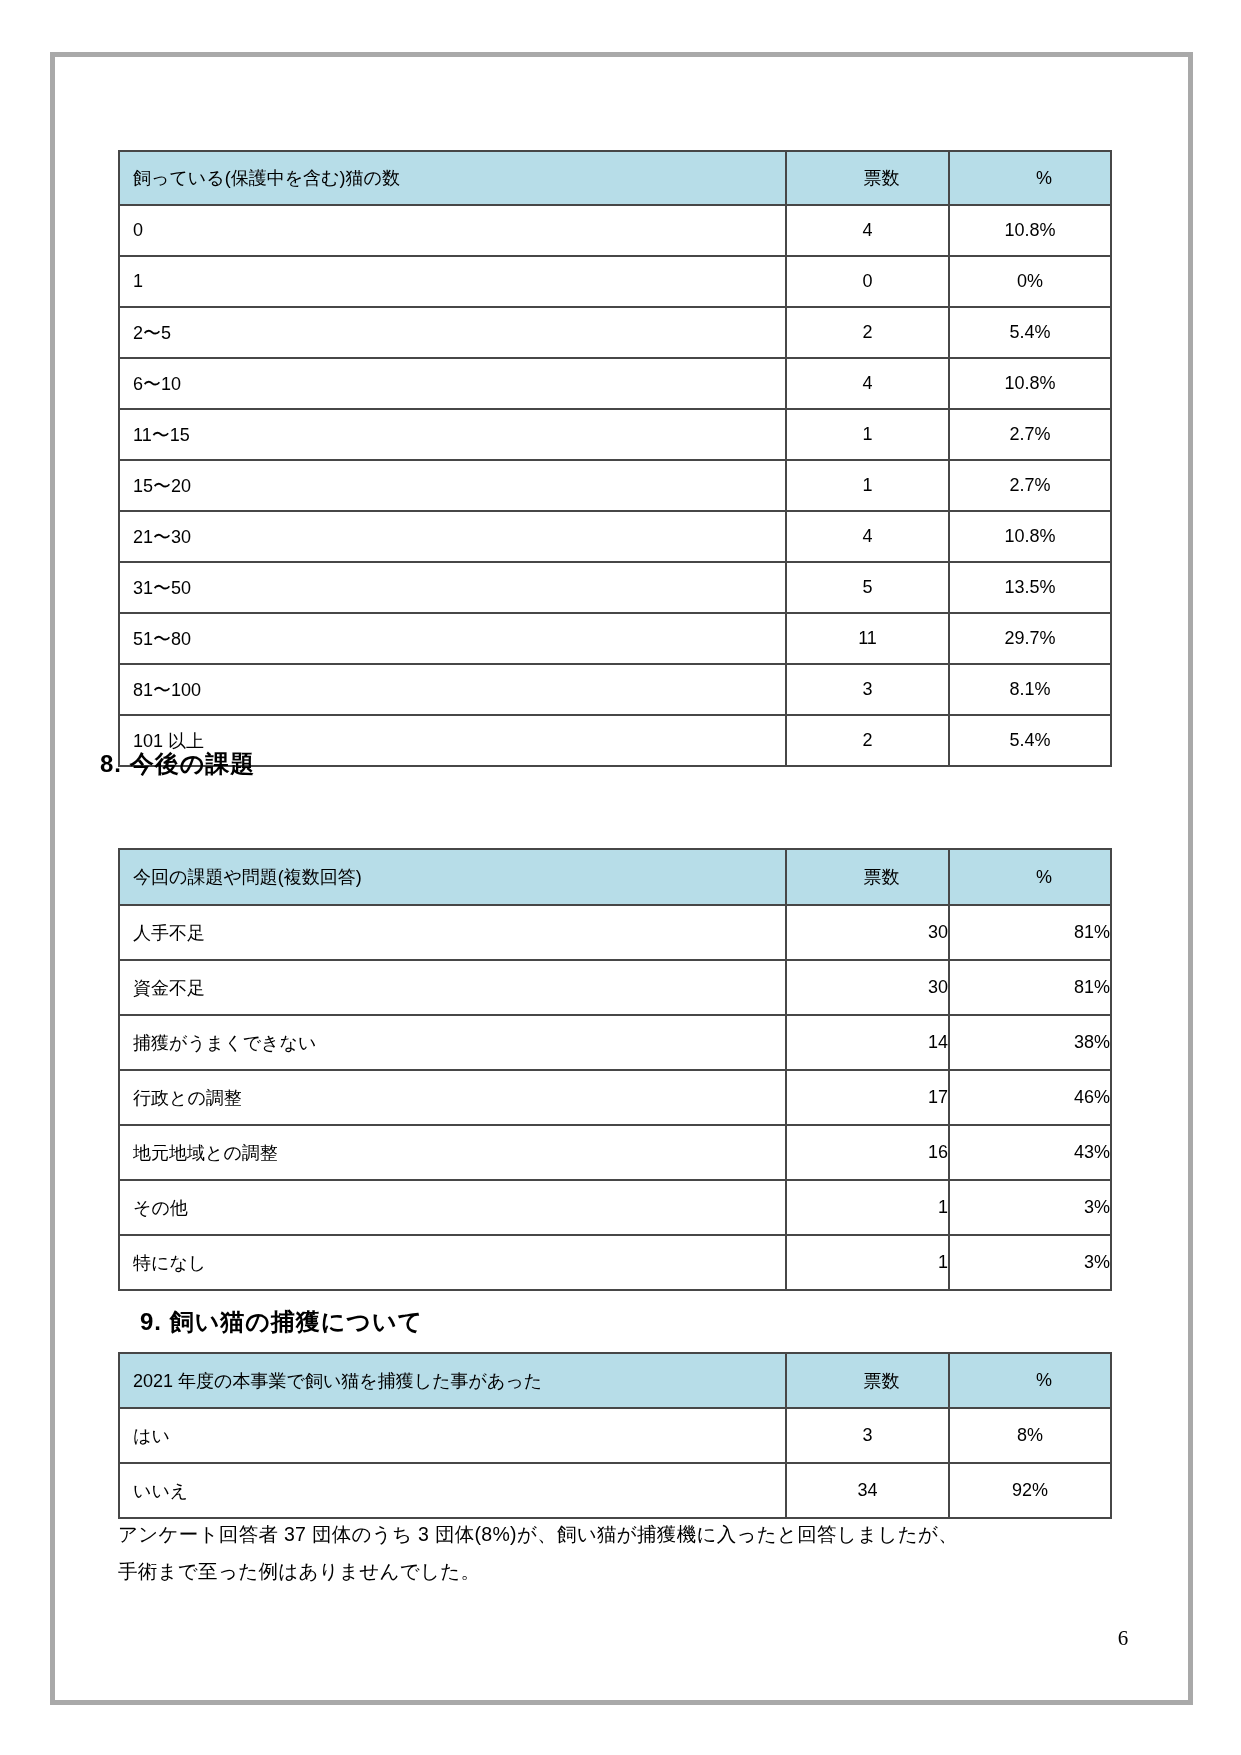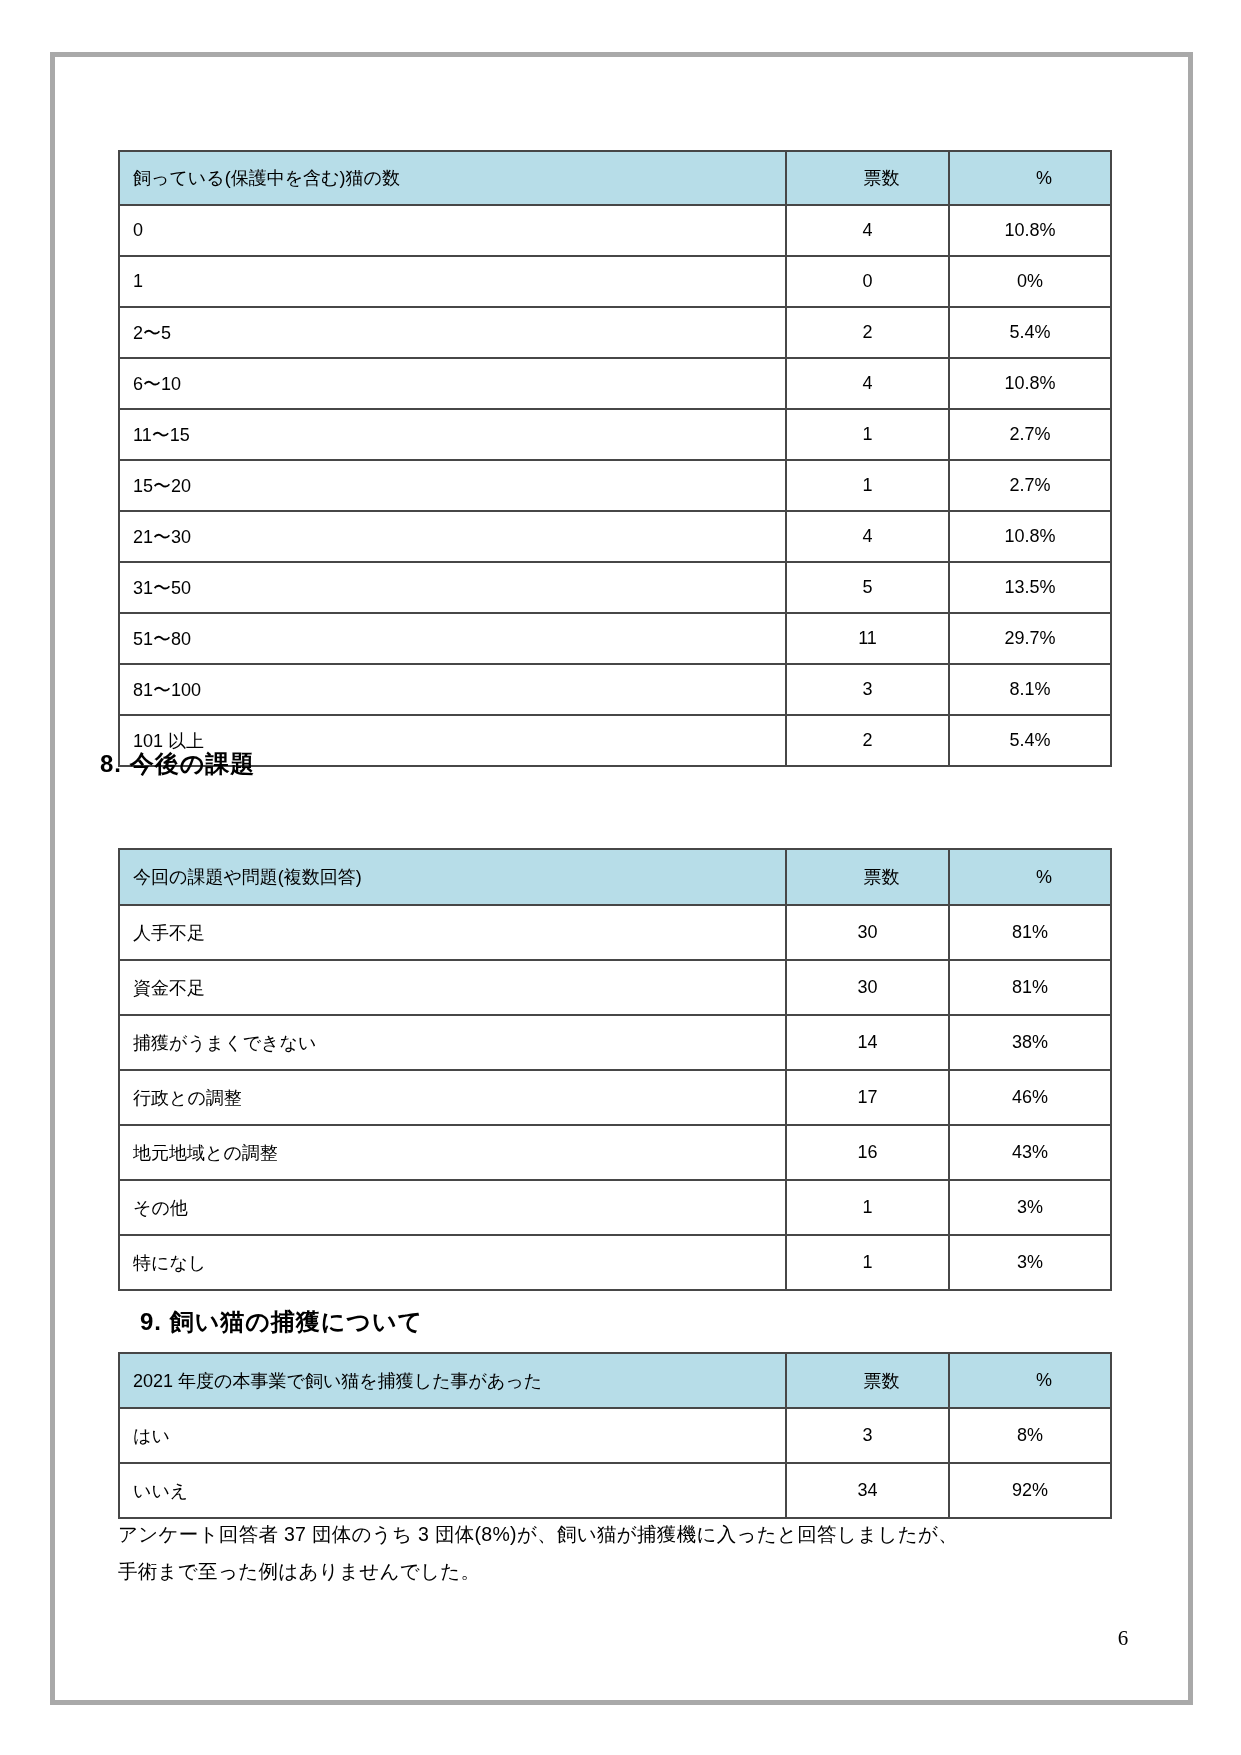--- a/index.html
+++ b/index.html
@@ -43,21 +43,21 @@
   .doc-table th.th-label,
   .doc-table td:first-child {
     text-align:left;
     padding-left:13px;
   }
   .t1 { left:118px; top:150px; }
   .t1 th { height:52px; }
   .t1 td { height:49px; }
   .t2 { left:118px; top:848px; }
   .t2 th { height:54px; }
-  .t2 td { height:53px; }
+  .t2 td { height:53px;text-align:right; }
   .t3 { left:118px; top:1352px; }
   .t3 th { height:53px; }
   .t3 td { height:53px; }
   .section-heading {
     position:absolute;
     left:100px;
     font-size:24px;
     font-weight:bold;
     letter-spacing:1px;
   }

